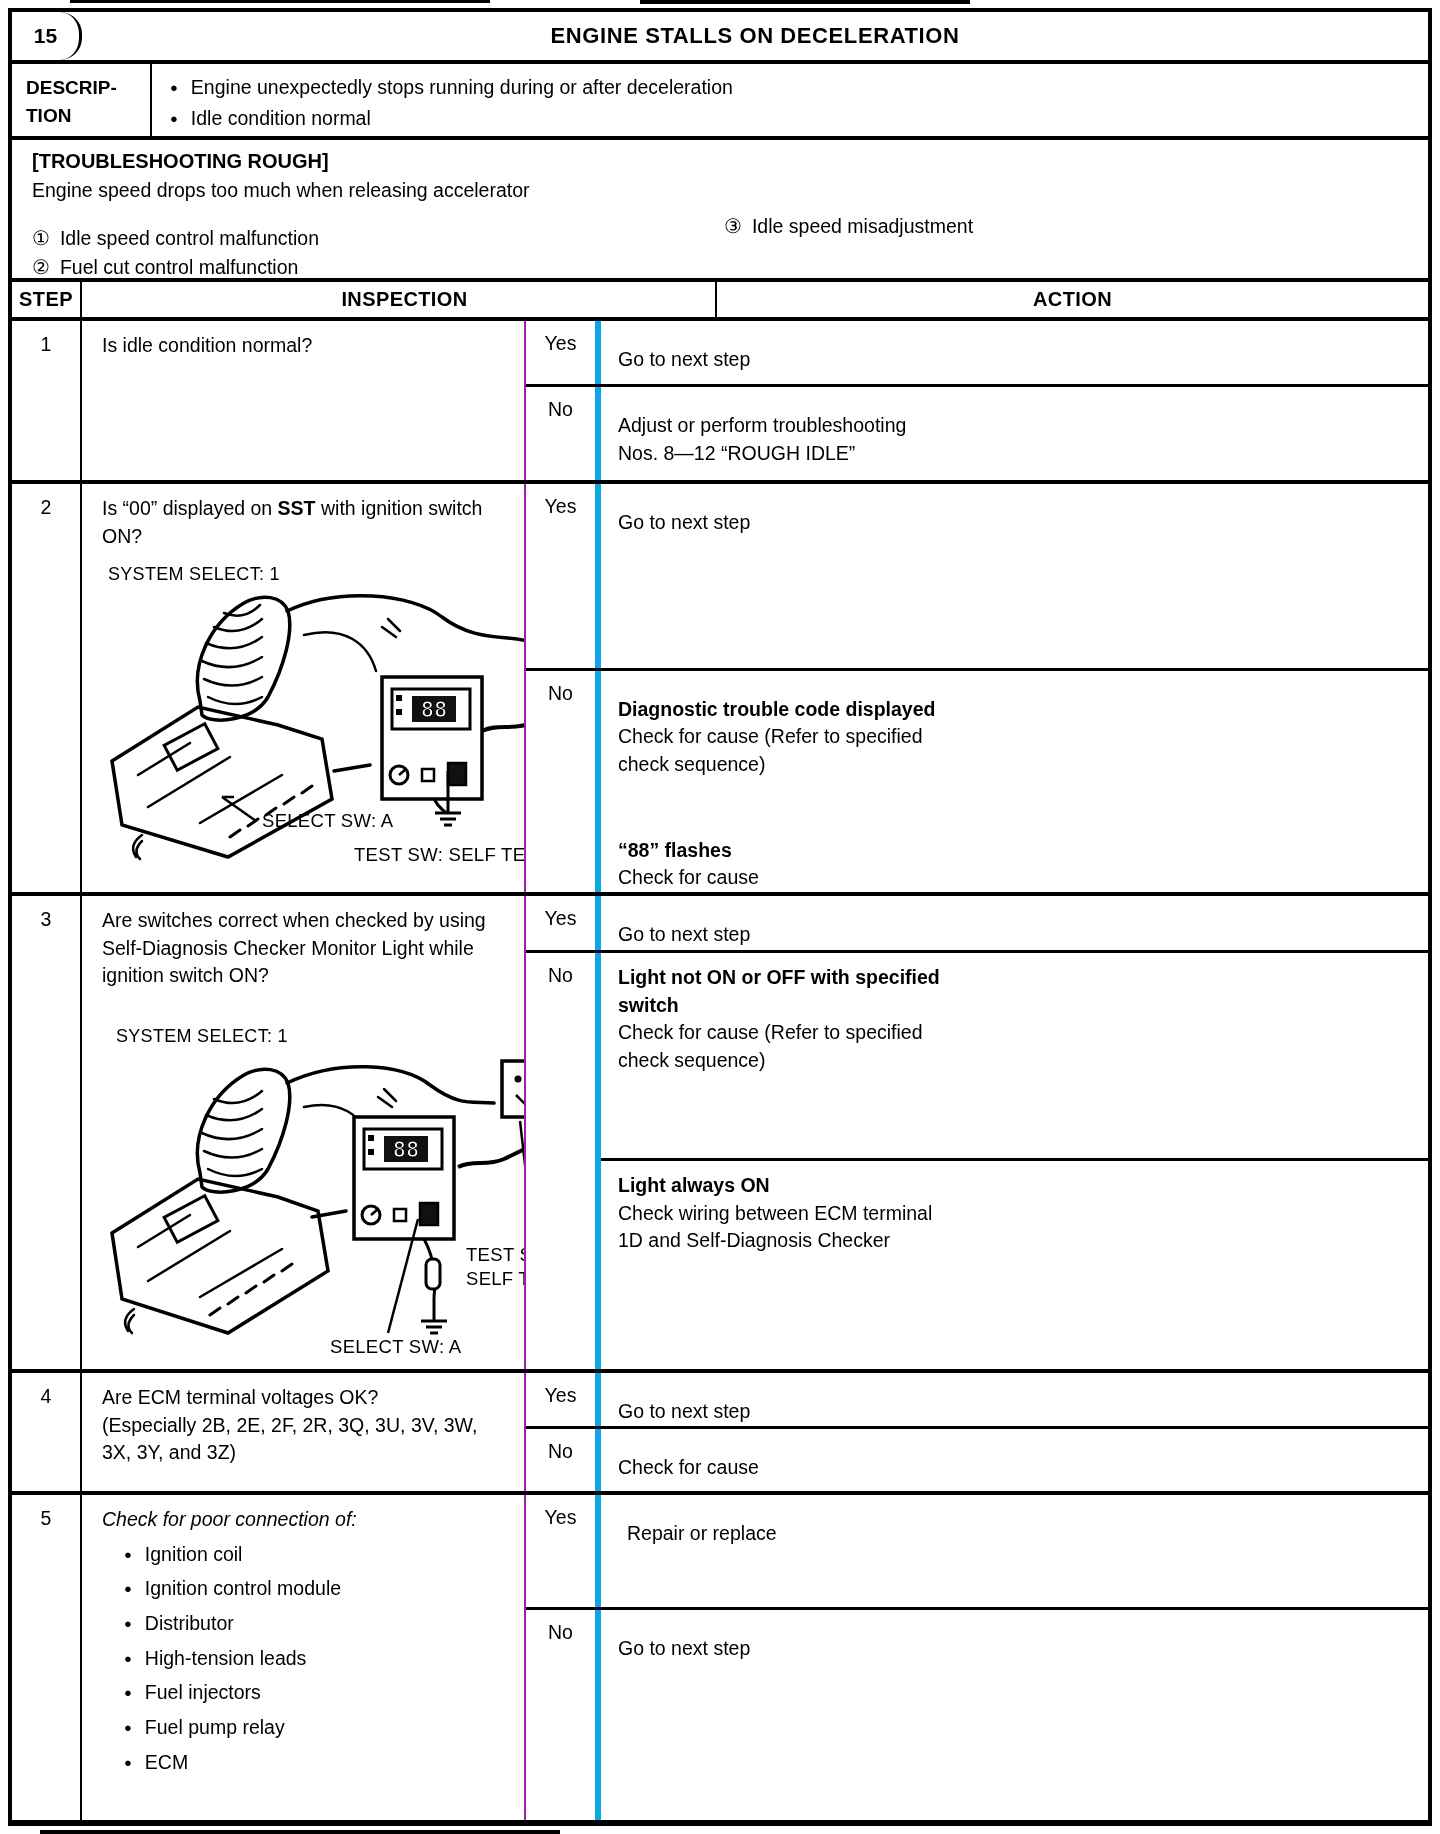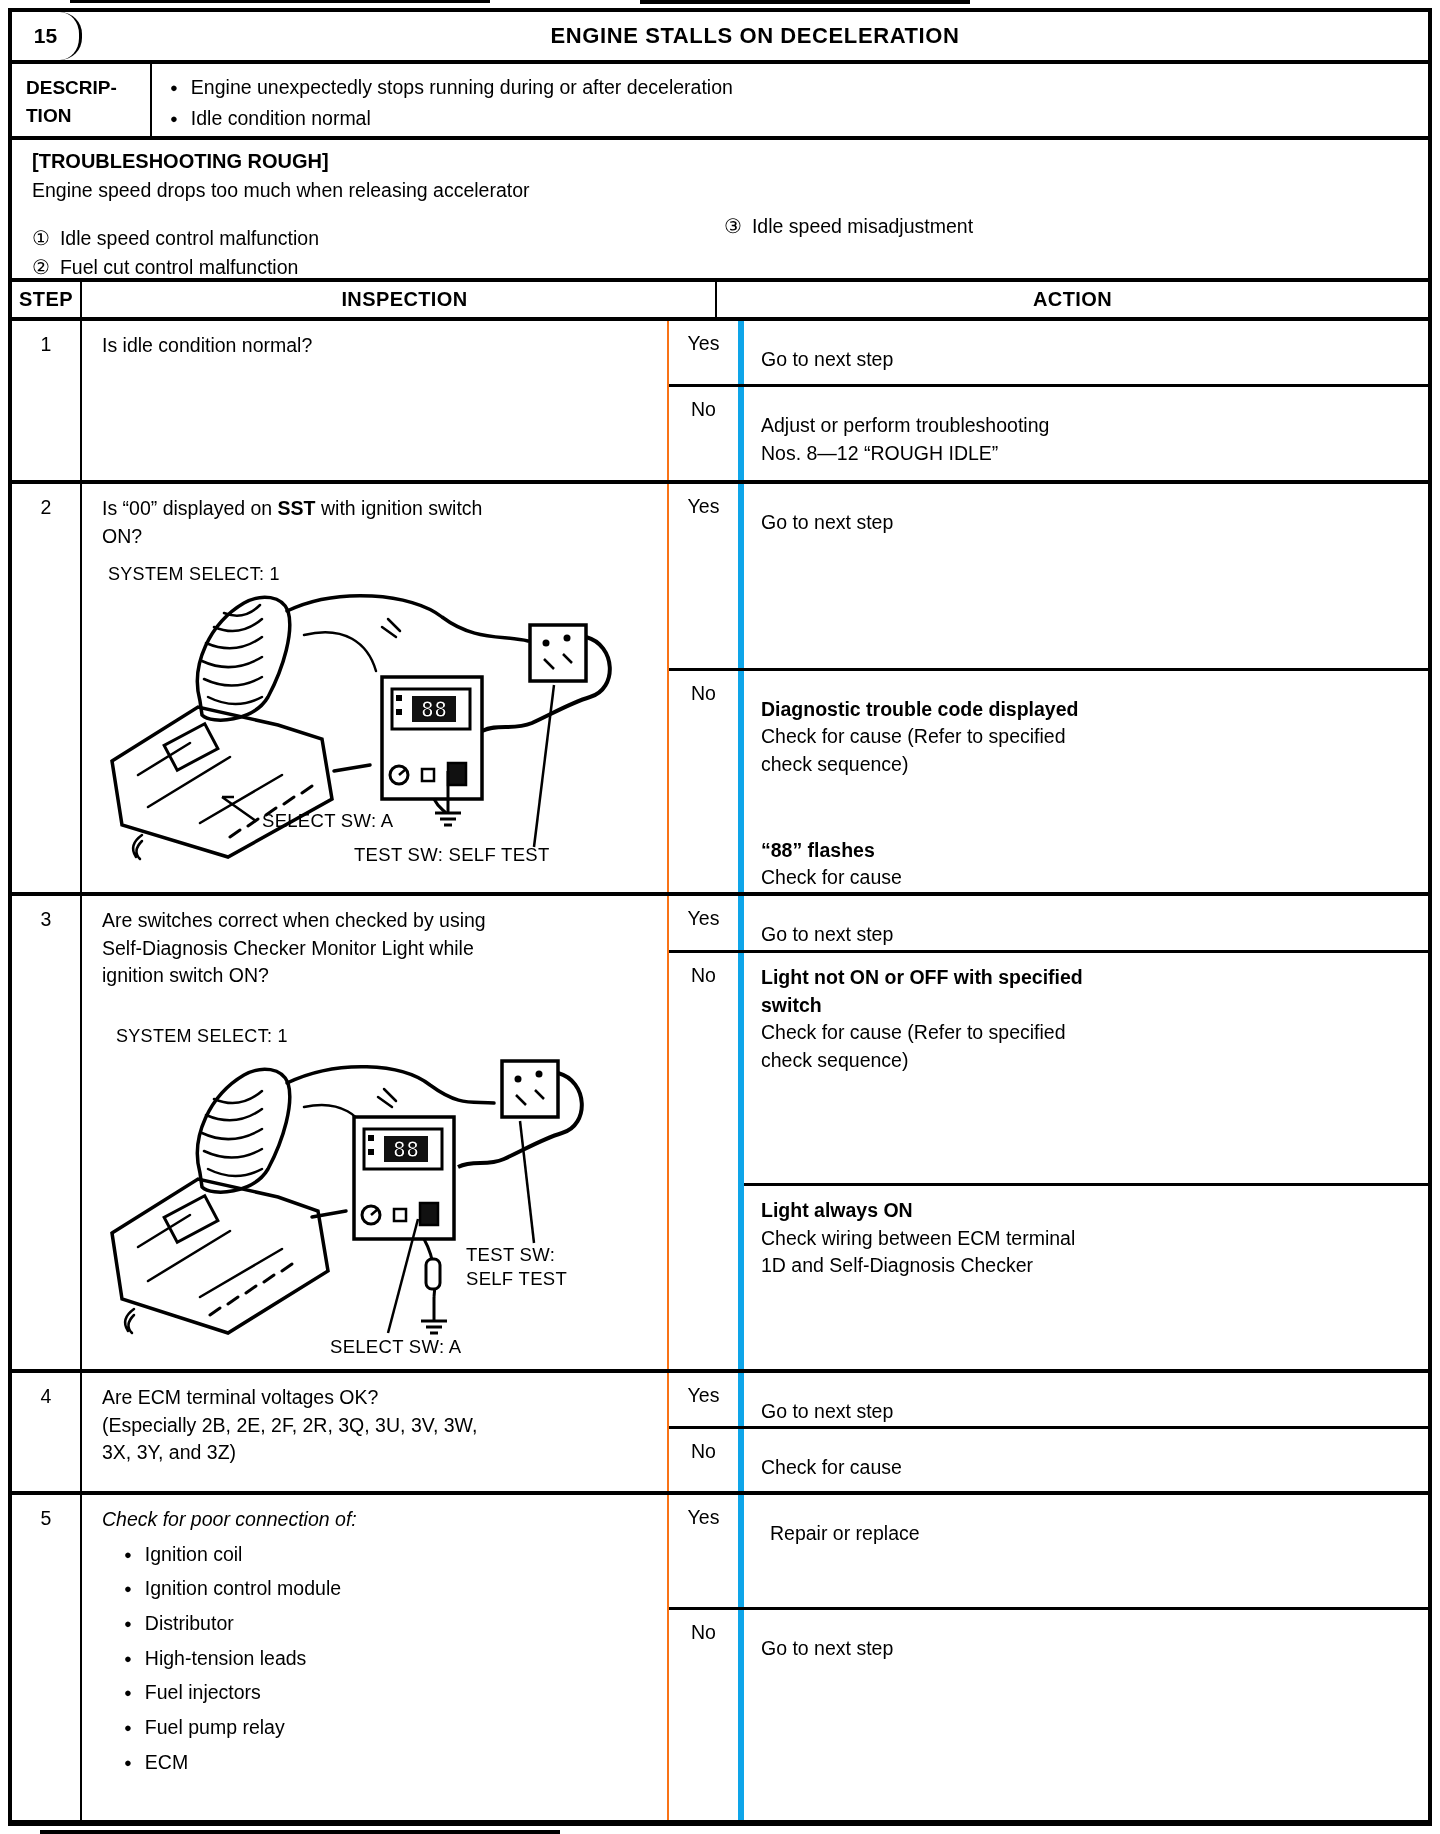--- a/index.html
+++ b/index.html
@@ -48,21 +48,21 @@
   
   .thead-row { height: 39px; font-weight:700; font-size:20px; }
   .h-step { width:70px; border-right:2px solid #000; display:flex; align-items:center; justify-content:center; letter-spacing:0.4px;}
   .h-insp { width:635px; border-right:2px solid #000; display:flex; align-items:center; justify-content:center; letter-spacing:0.4px;padding-left:12px;}
   .h-act  { flex:1; display:flex; align-items:center; justify-content:center; letter-spacing:0.4px;}
 
   
   .step-row { display:flex; border-bottom:4px solid #000; font-size:19.5px; }
   .step-row:last-child { border-bottom:none; flex:1; }
   .c-step { width:70px; border-right:2px solid #000; text-align:center; padding-top:12px; }
-  .c-insp { width:587px; border-right:2px solid #f97316; overflow:hidden; position:relative; }
+  .c-insp { width:444px; border-right:2px solid #a21caf; overflow:hidden; position:relative; }
   .q { padding:11px 10px 0 20px; line-height:1.42; }
   .c-right { flex:1; display:flex; flex-direction:column; }
   .sub { display:flex; }
   .yes-sub { border-bottom:3px solid #000; }
   .no-sub { flex:1; }
   .c-yn { width:75px; border-right:6px solid #0ea5e9; text-align:center; padding-top:11px; }
   .c-act { flex:1; padding:25px 6px 0 17px; line-height:1.42; }
   .c-act-col { flex:1; display:flex; flex-direction:column; }
   .blk { padding:11px 6px 0 17px; line-height:1.42; }
   .blk.divided { border-top:3px solid #000; flex:1; }
@@ -311,21 +311,21 @@
       </div>
     </div>
     <div class="c-right">
       <div class="sub yes-sub" style="height:57px">
         <div class="c-yn">Yes</div>
         <div class="c-act">Go to next step</div>
       </div>
       <div class="sub no-sub">
         <div class="c-yn">No</div>
         <div class="c-act-col">
-          <div class="blk" style="height:230px">
+          <div class="blk" style="height:205px">
             <div class="b ml">Light not ON or OFF with specified
 switch</div>
             <div class="ml">Check for cause (Refer to specified
 check sequence)</div>
           </div>
           <div class="blk divided">
             <div class="b ml">Light always ON</div>
             <div class="ml">Check wiring between ECM terminal
 1D and Self-Diagnosis Checker</div>
           </div>

